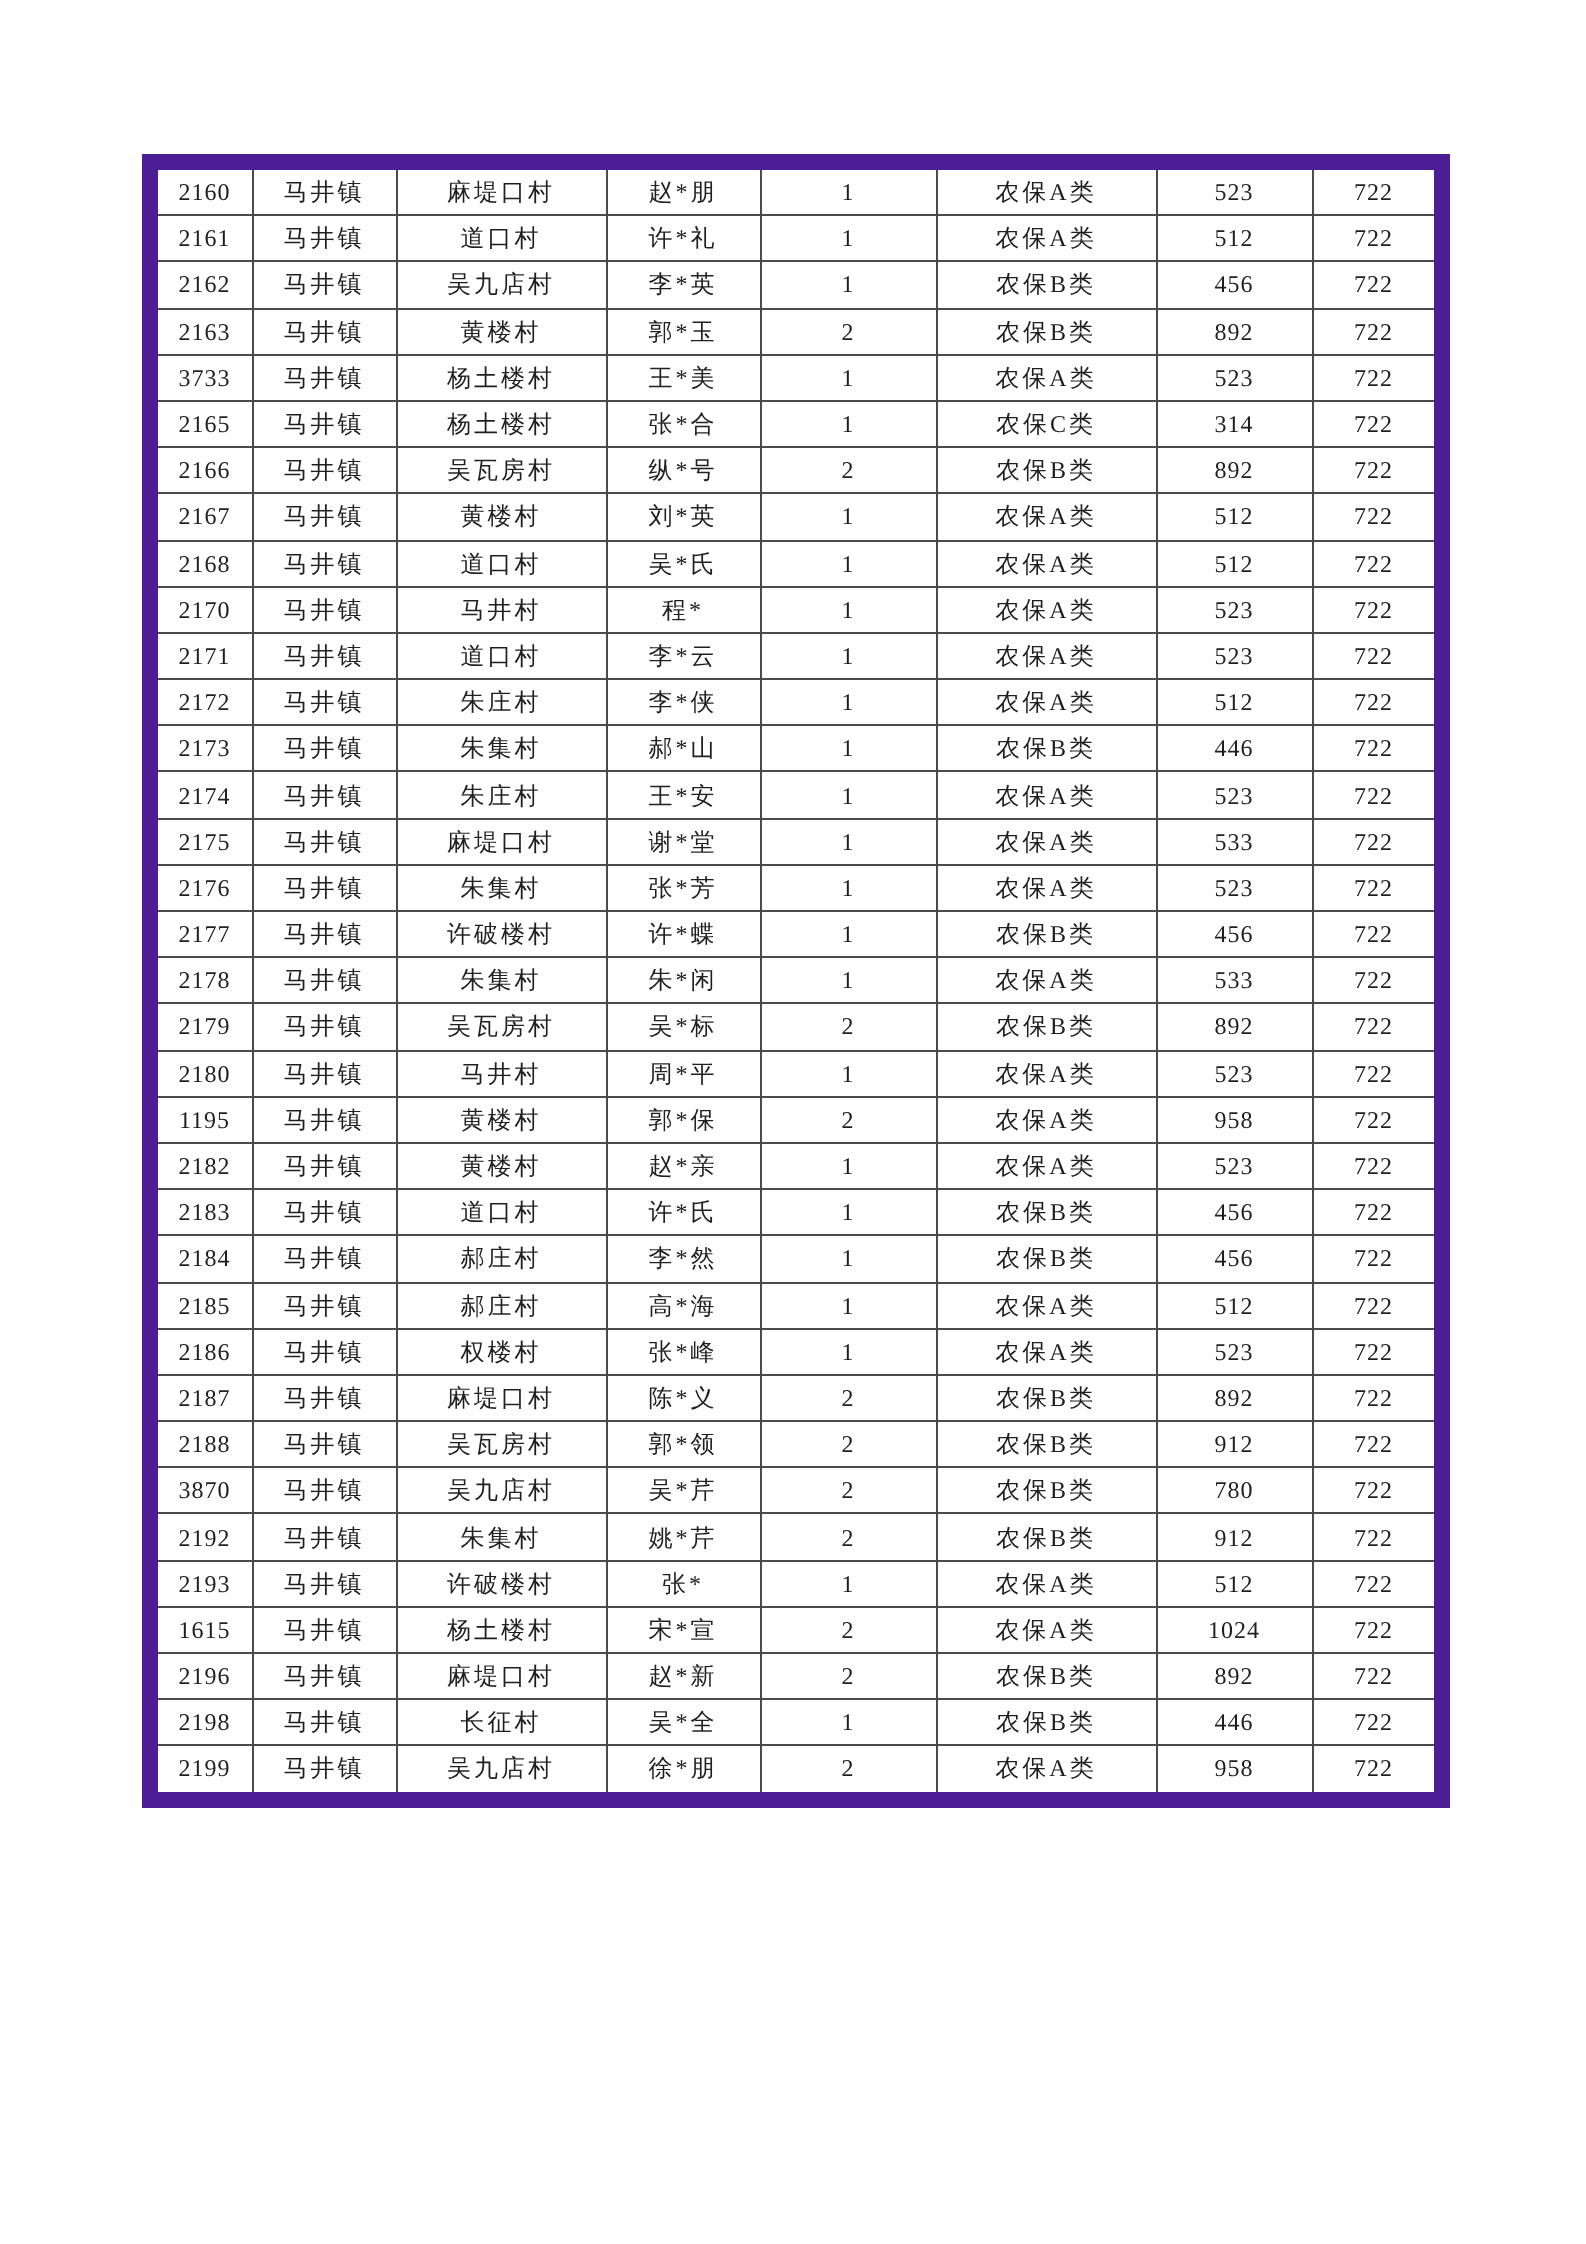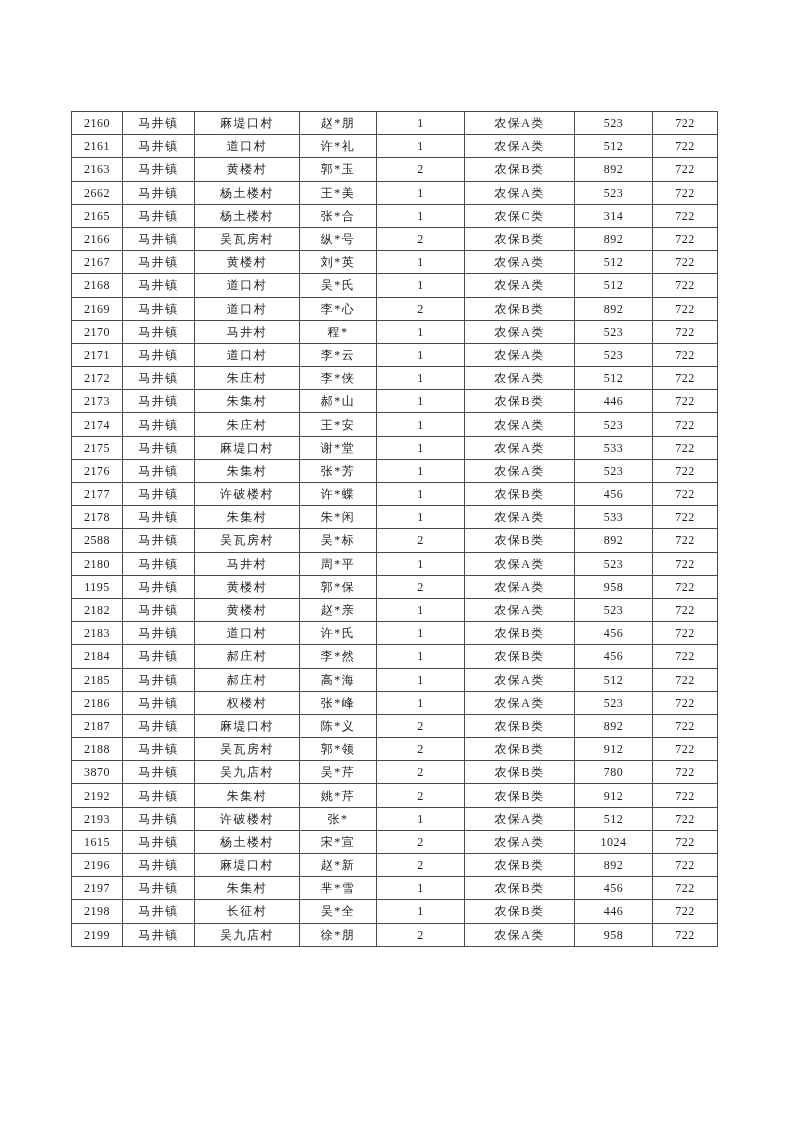--- a/index.html
+++ b/index.html
@@ -18,25 +18,25 @@
     left: 0;
     top: 0;
     width: 793px;
     height: 1122px;
     background: #ffffff;
     overflow: hidden;
   }
   table.roster {
     position: absolute;
     left: 71px;
-    top: 111px;
+    top: 77px;
     width: 646px;
     border-collapse: collapse;
     table-layout: fixed;
-    border: 1px solid #4c1d95;
+    border: 8px solid #4c1d95;
   }
   table.roster td {
     border: 1px solid #4a4a4a;
     height: 22.2px;
     padding: 0;
     text-align: center;
     vertical-align: middle;
     font-size: 12px;
     line-height: 1;
     color: #1f1f1f;
@@ -80,31 +80,41 @@
           <td class="num">2161</td>
           <td class="zh">马井镇</td>
           <td class="zh">道口村</td>
           <td class="zh">许*礼</td>
           <td class="num">1</td>
           <td class="zh">农保A类</td>
           <td class="num">512</td>
           <td class="num">722</td>
         </tr>
         <tr>
+          <td class="num">2162</td>
+          <td class="zh">马井镇</td>
+          <td class="zh">吴九店村</td>
+          <td class="zh">李*英</td>
+          <td class="num">1</td>
+          <td class="zh">农保B类</td>
+          <td class="num">456</td>
+          <td class="num">722</td>
+        </tr>
+        <tr>
           <td class="num">2163</td>
           <td class="zh">马井镇</td>
           <td class="zh">黄楼村</td>
           <td class="zh">郭*玉</td>
           <td class="num">2</td>
           <td class="zh">农保B类</td>
           <td class="num">892</td>
           <td class="num">722</td>
         </tr>
         <tr>
-          <td class="num">2662</td>
+          <td class="num">3733</td>
           <td class="zh">马井镇</td>
           <td class="zh">杨土楼村</td>
           <td class="zh">王*美</td>
           <td class="num">1</td>
           <td class="zh">农保A类</td>
           <td class="num">523</td>
           <td class="num">722</td>
         </tr>
         <tr>
           <td class="num">2165</td>
@@ -140,30 +150,20 @@
           <td class="num">2168</td>
           <td class="zh">马井镇</td>
           <td class="zh">道口村</td>
           <td class="zh">吴*氏</td>
           <td class="num">1</td>
           <td class="zh">农保A类</td>
           <td class="num">512</td>
           <td class="num">722</td>
         </tr>
         <tr>
-          <td class="num">2169</td>
-          <td class="zh">马井镇</td>
-          <td class="zh">道口村</td>
-          <td class="zh">李*心</td>
-          <td class="num">2</td>
-          <td class="zh">农保B类</td>
-          <td class="num">892</td>
-          <td class="num">722</td>
-        </tr>
-        <tr>
           <td class="num">2170</td>
           <td class="zh">马井镇</td>
           <td class="zh">马井村</td>
           <td class="zh">程*</td>
           <td class="num">1</td>
           <td class="zh">农保A类</td>
           <td class="num">523</td>
           <td class="num">722</td>
         </tr>
         <tr>
@@ -240,21 +240,21 @@
           <td class="num">2178</td>
           <td class="zh">马井镇</td>
           <td class="zh">朱集村</td>
           <td class="zh">朱*闲</td>
           <td class="num">1</td>
           <td class="zh">农保A类</td>
           <td class="num">533</td>
           <td class="num">722</td>
         </tr>
         <tr>
-          <td class="num">2588</td>
+          <td class="num">2179</td>
           <td class="zh">马井镇</td>
           <td class="zh">吴瓦房村</td>
           <td class="zh">吴*标</td>
           <td class="num">2</td>
           <td class="zh">农保B类</td>
           <td class="num">892</td>
           <td class="num">722</td>
         </tr>
         <tr>
           <td class="num">2180</td>
@@ -387,30 +387,20 @@
           <td class="num">722</td>
         </tr>
         <tr>
           <td class="num">2196</td>
           <td class="zh">马井镇</td>
           <td class="zh">麻堤口村</td>
           <td class="zh">赵*新</td>
           <td class="num">2</td>
           <td class="zh">农保B类</td>
           <td class="num">892</td>
-          <td class="num">722</td>
-        </tr>
-        <tr>
-          <td class="num">2197</td>
-          <td class="zh">马井镇</td>
-          <td class="zh">朱集村</td>
-          <td class="zh">芈*雪</td>
-          <td class="num">1</td>
-          <td class="zh">农保B类</td>
-          <td class="num">456</td>
           <td class="num">722</td>
         </tr>
         <tr>
           <td class="num">2198</td>
           <td class="zh">马井镇</td>
           <td class="zh">长征村</td>
           <td class="zh">吴*全</td>
           <td class="num">1</td>
           <td class="zh">农保B类</td>
           <td class="num">446</td>

